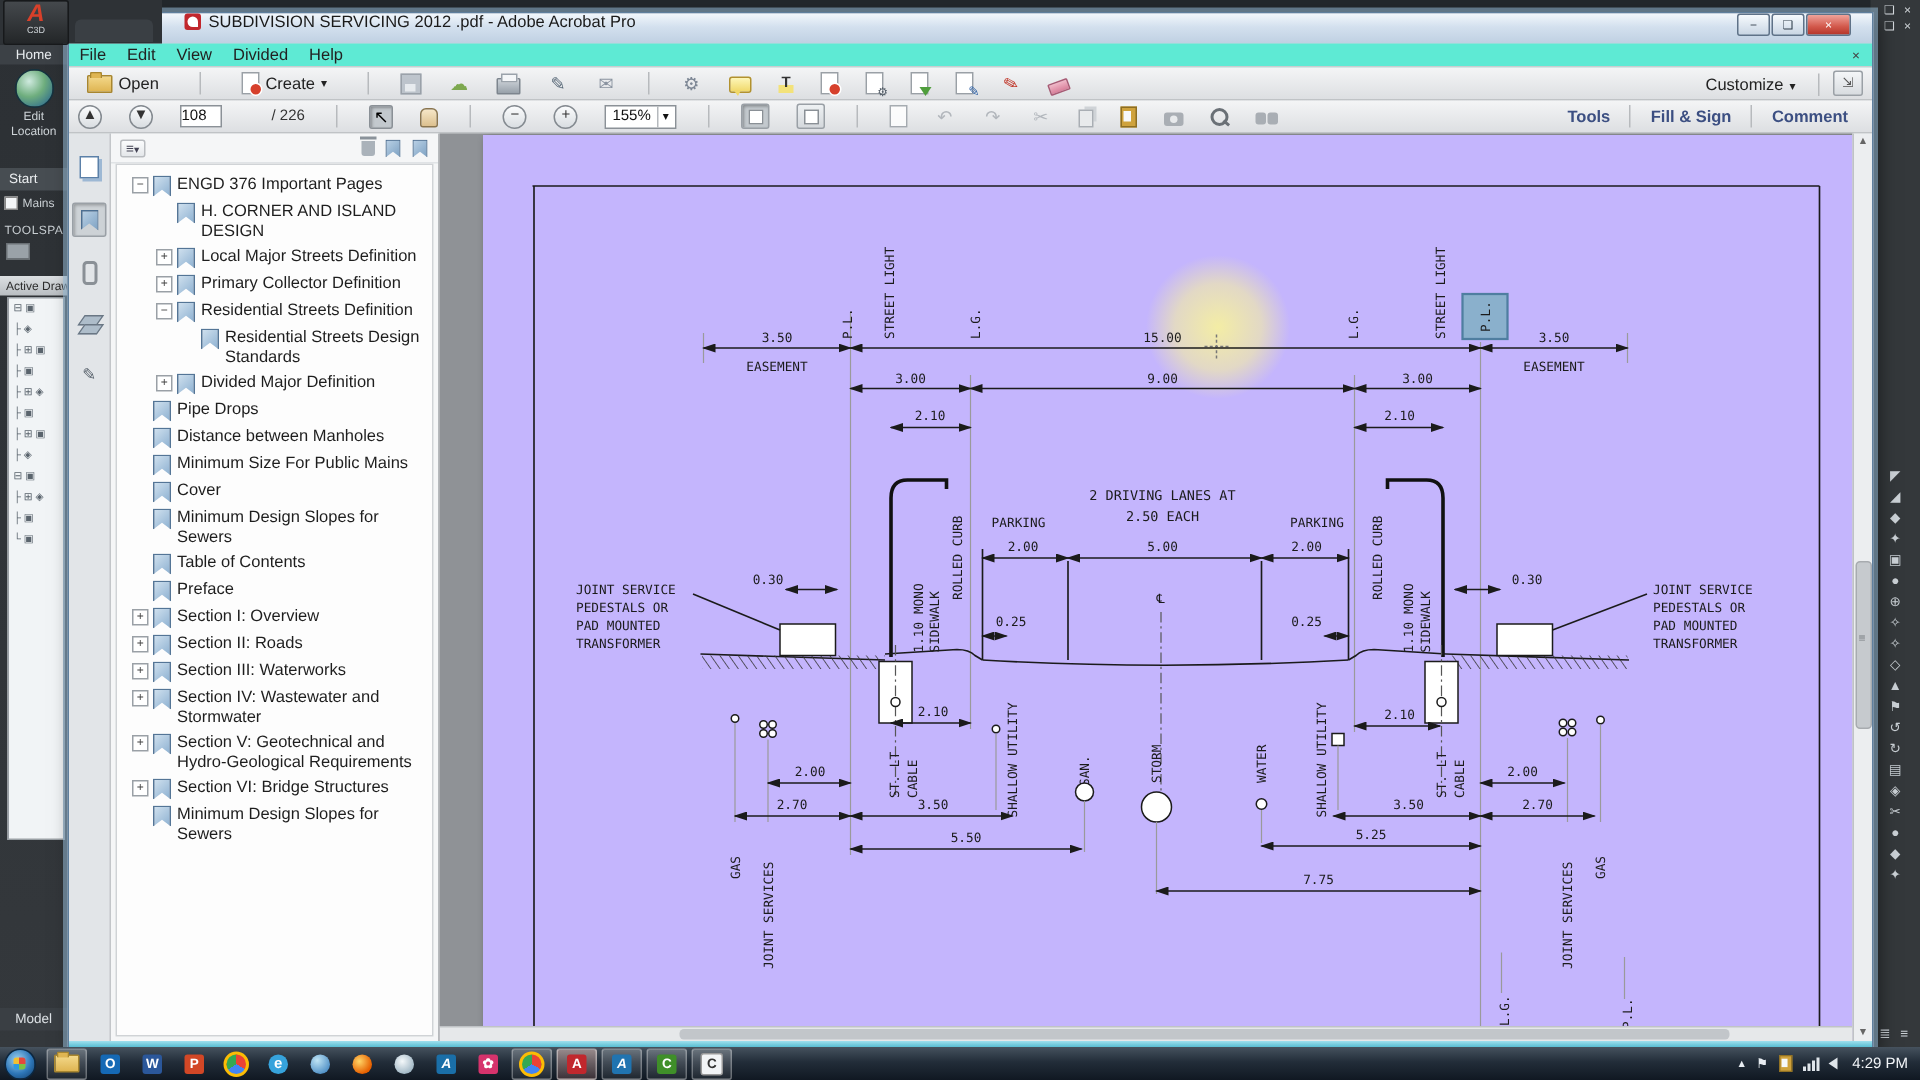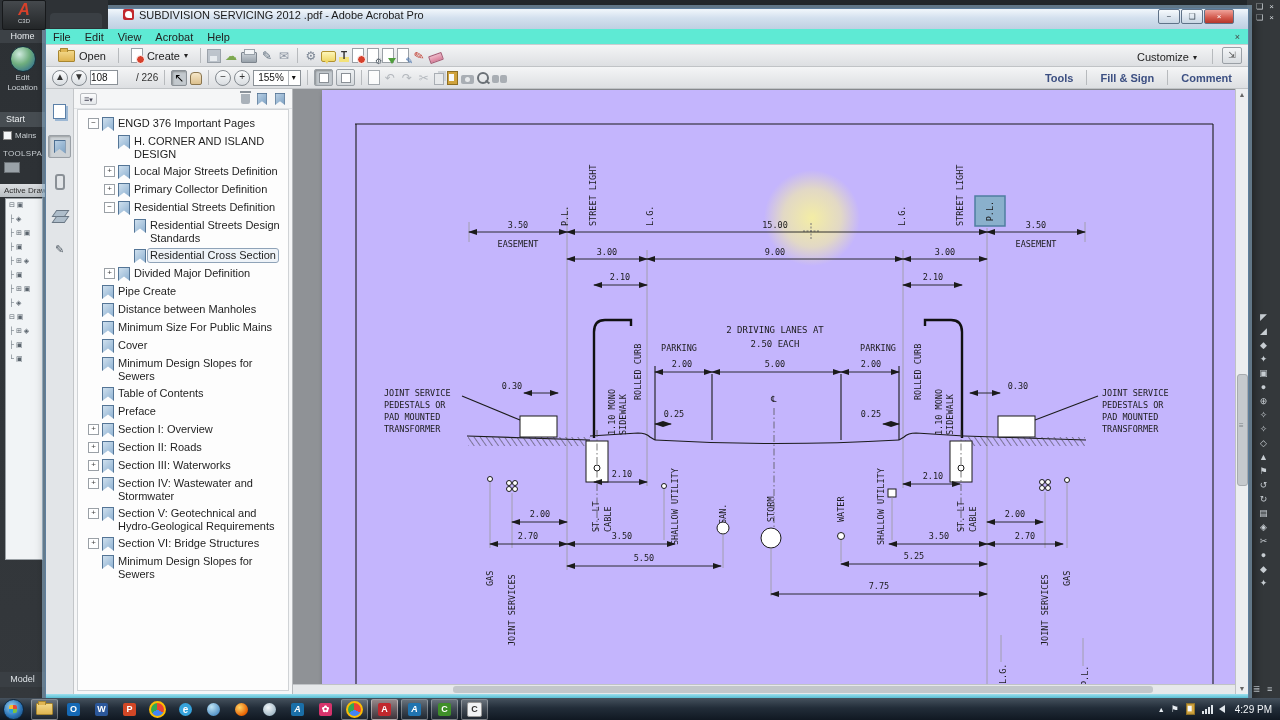--- a/index.html
+++ b/index.html
@@ -37,21 +37,21 @@
     font-size:11px;color:#1a1a1a;padding-left:77px;flex:0 0 auto}
   .titlebar .appico{width:11px;height:11px;background:#c1272d;border-radius:2px;margin-right:5px;position:relative;flex:0 0 auto}
   .titlebar .appico::after{content:"";position:absolute;left:2px;top:2px;width:7px;height:7px;border-radius:50% 50% 0 50%;background:#fff}
   .winbtns{margin-left:auto;margin-right:14px;display:flex;gap:1px}
   .winbtn{width:20px;height:13px;border:1px solid #5f7288;border-radius:2px;background:linear-gradient(#f6fafd,#c9d6e4);
     display:flex;align-items:center;justify-content:center;font-size:8px;color:#33404d;line-height:8px}
   .winbtn.close{background:linear-gradient(#f0a39a,#d2584b 60%,#b5362a);color:#fff;width:28px}
   .menubar{height:15px;background:#5eead4;border-bottom:1px solid #cacdd0;display:flex;align-items:center;font-size:11px;color:#222;flex:0 0 auto}
   .menubar .mi{padding:0 7px}
   .menubar .docx{margin-left:auto;margin-right:8px;font-size:9px;color:#444}
-  .tbar{background:linear-gradient(#f4f5f6,#dddfe2);border-bottom:1px solid #c0c3c6;display:flex;align-items:center;padding:0 6px;gap:3px;flex:0 0 auto}
+  .tbar{background:linear-gradient(#f4f5f6,#dddfe2);border-bottom:1px solid #c0c3c6;display:flex;align-items:center;padding:0 6px;gap:18px;flex:0 0 auto}
   #tb1{height:21px}#tb2{height:21px}
   .sep{width:1px;height:15px;background:#b7babd;margin:0 3px}
   .tbtn{display:flex;align-items:center;gap:4px;padding:1px 6px;border-radius:3px;font-size:11px;color:#222}
   .g{font-size:12px;line-height:14px;display:inline-block;text-align:center;min-width:14px}
   .dis{color:#a9aeb4 !important;opacity:.85}
   .i-folder{width:15px;height:10px;background:linear-gradient(#f3d88a,#dfb552);border:1px solid #a8862f;border-radius:1px;position:relative}
   .i-folder::before{content:"";position:absolute;top:-3px;left:1px;width:6px;height:3px;background:#dfb552;border:1px solid #a8862f;border-bottom:none;border-radius:1px 1px 0 0}
   .i-page{width:10px;height:13px;background:#fff;border:1px solid #9aa0a6;position:relative}
   .i-page.red::after{content:"";position:absolute;right:-3px;bottom:-2px;width:7px;height:7px;border-radius:50%;background:#d6402c;border:1px solid #fff}
   .i-page.gear::after{content:"⚙";position:absolute;right:-4px;bottom:-4px;font-size:8px;color:#56606a}
@@ -225,21 +225,21 @@
       <span class="winbtn">−</span>
       <span class="winbtn">❏</span>
       <span class="winbtn close">×</span>
     </span>
   </div>
 
   <div class="menubar">
     <span class="mi">File</span>
     <span class="mi">Edit</span>
     <span class="mi">View</span>
-    <span class="mi">Acrobat</span>
+    <span class="mi">Divided</span>
     <span class="mi">Help</span>
     <span class="docx">×</span>
   </div>
 
   <div id="tb1" class="tbar">
     <span class="tbtn">
       <span class="i-folder"></span>
       <span>Open</span>
     </span>
     <span class="sep"></span>
@@ -361,34 +361,29 @@
         <div class="bm-row lv1">
             <span class="exp">−</span>
             <span class="flag"></span>
             <span class="bl">Residential Streets Definition</span>
           </div>
         <div class="bm-row lv2">
             <span class="exp hiddenx"></span>
             <span class="flag"></span>
             <span class="bl">Residential Streets Design Standards</span>
           </div>
-        <div class="bm-row lv2 sel">
-            <span class="exp hiddenx"></span>
-            <span class="flag"></span>
-            <span class="bl">Residential Cross Section</span>
-          </div>
         <div class="bm-row lv1">
             <span class="exp">+</span>
             <span class="flag"></span>
             <span class="bl">Divided Major Definition</span>
           </div>
         <div class="bm-row lv0">
             <span class="exp hiddenx"></span>
             <span class="flag"></span>
-            <span class="bl">Pipe Create</span>
+            <span class="bl">Pipe Drops</span>
           </div>
         <div class="bm-row lv0">
             <span class="exp hiddenx"></span>
             <span class="flag"></span>
             <span class="bl">Distance between Manholes</span>
           </div>
         <div class="bm-row lv0">
             <span class="exp hiddenx"></span>
             <span class="flag"></span>
             <span class="bl">Minimum Size For Public Mains</span>

